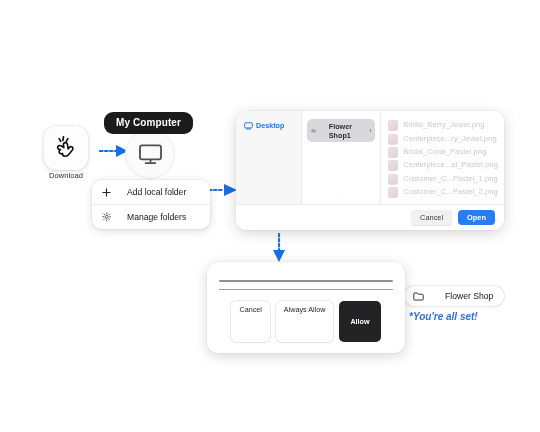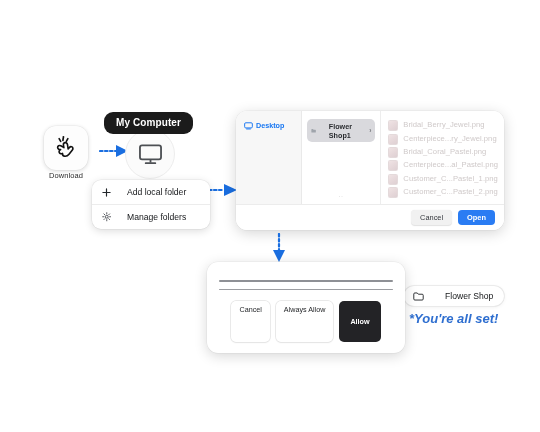--- a/index.html
+++ b/index.html
@@ -287,21 +287,21 @@
     box-shadow: 0 0 0 .8px #e6e6e6, 0 1px 4px rgba(0,0,0,.07);
     font-size: 8.6px;
     color: #141618;
     font-weight: 500;
     white-space: nowrap;
   }
   #all-set-note {
     position: absolute;
     left: 409px;
     top: 311px;
-    font-size: 13px;
+    font-size: 10px;
     font-style: italic;
     font-weight: 600;
     color: #2f6fd0;
     white-space: nowrap;
   }
 
   
   .conn { position: absolute; }
   #conn-download-monitor { left: 99px; top: 144px; }
   #conn-menu-dialog { left: 198px; top: 183px; }

